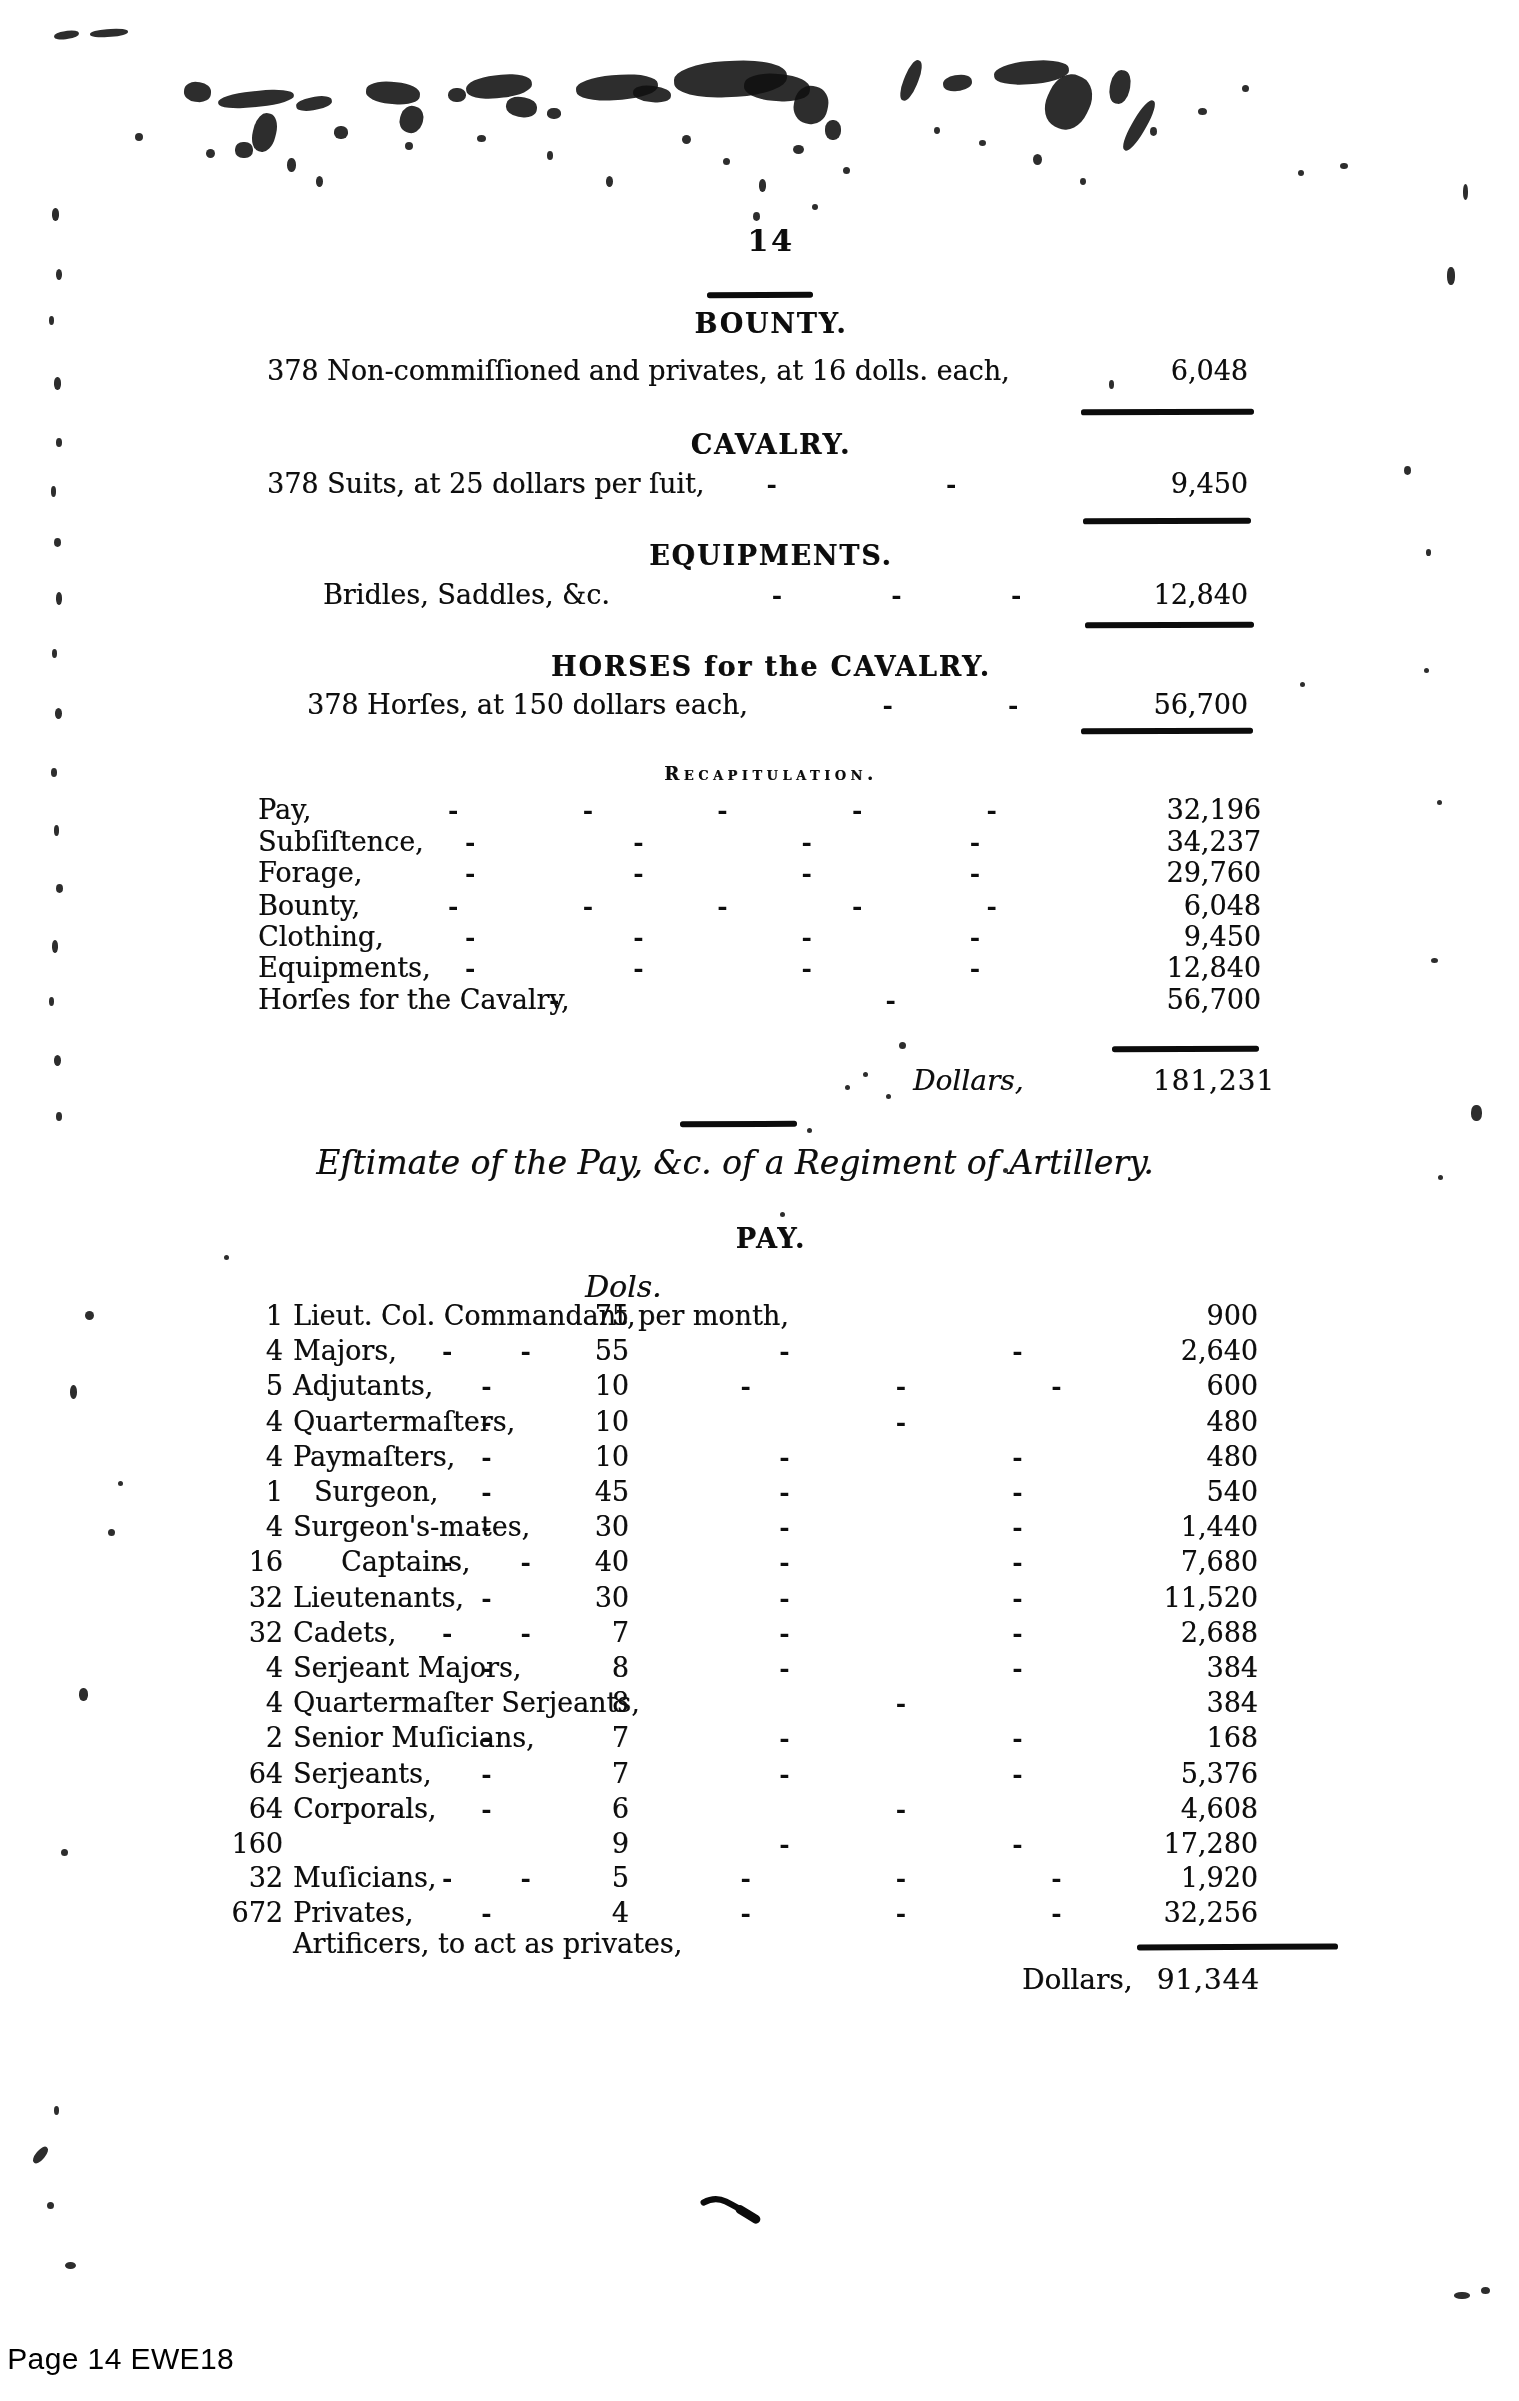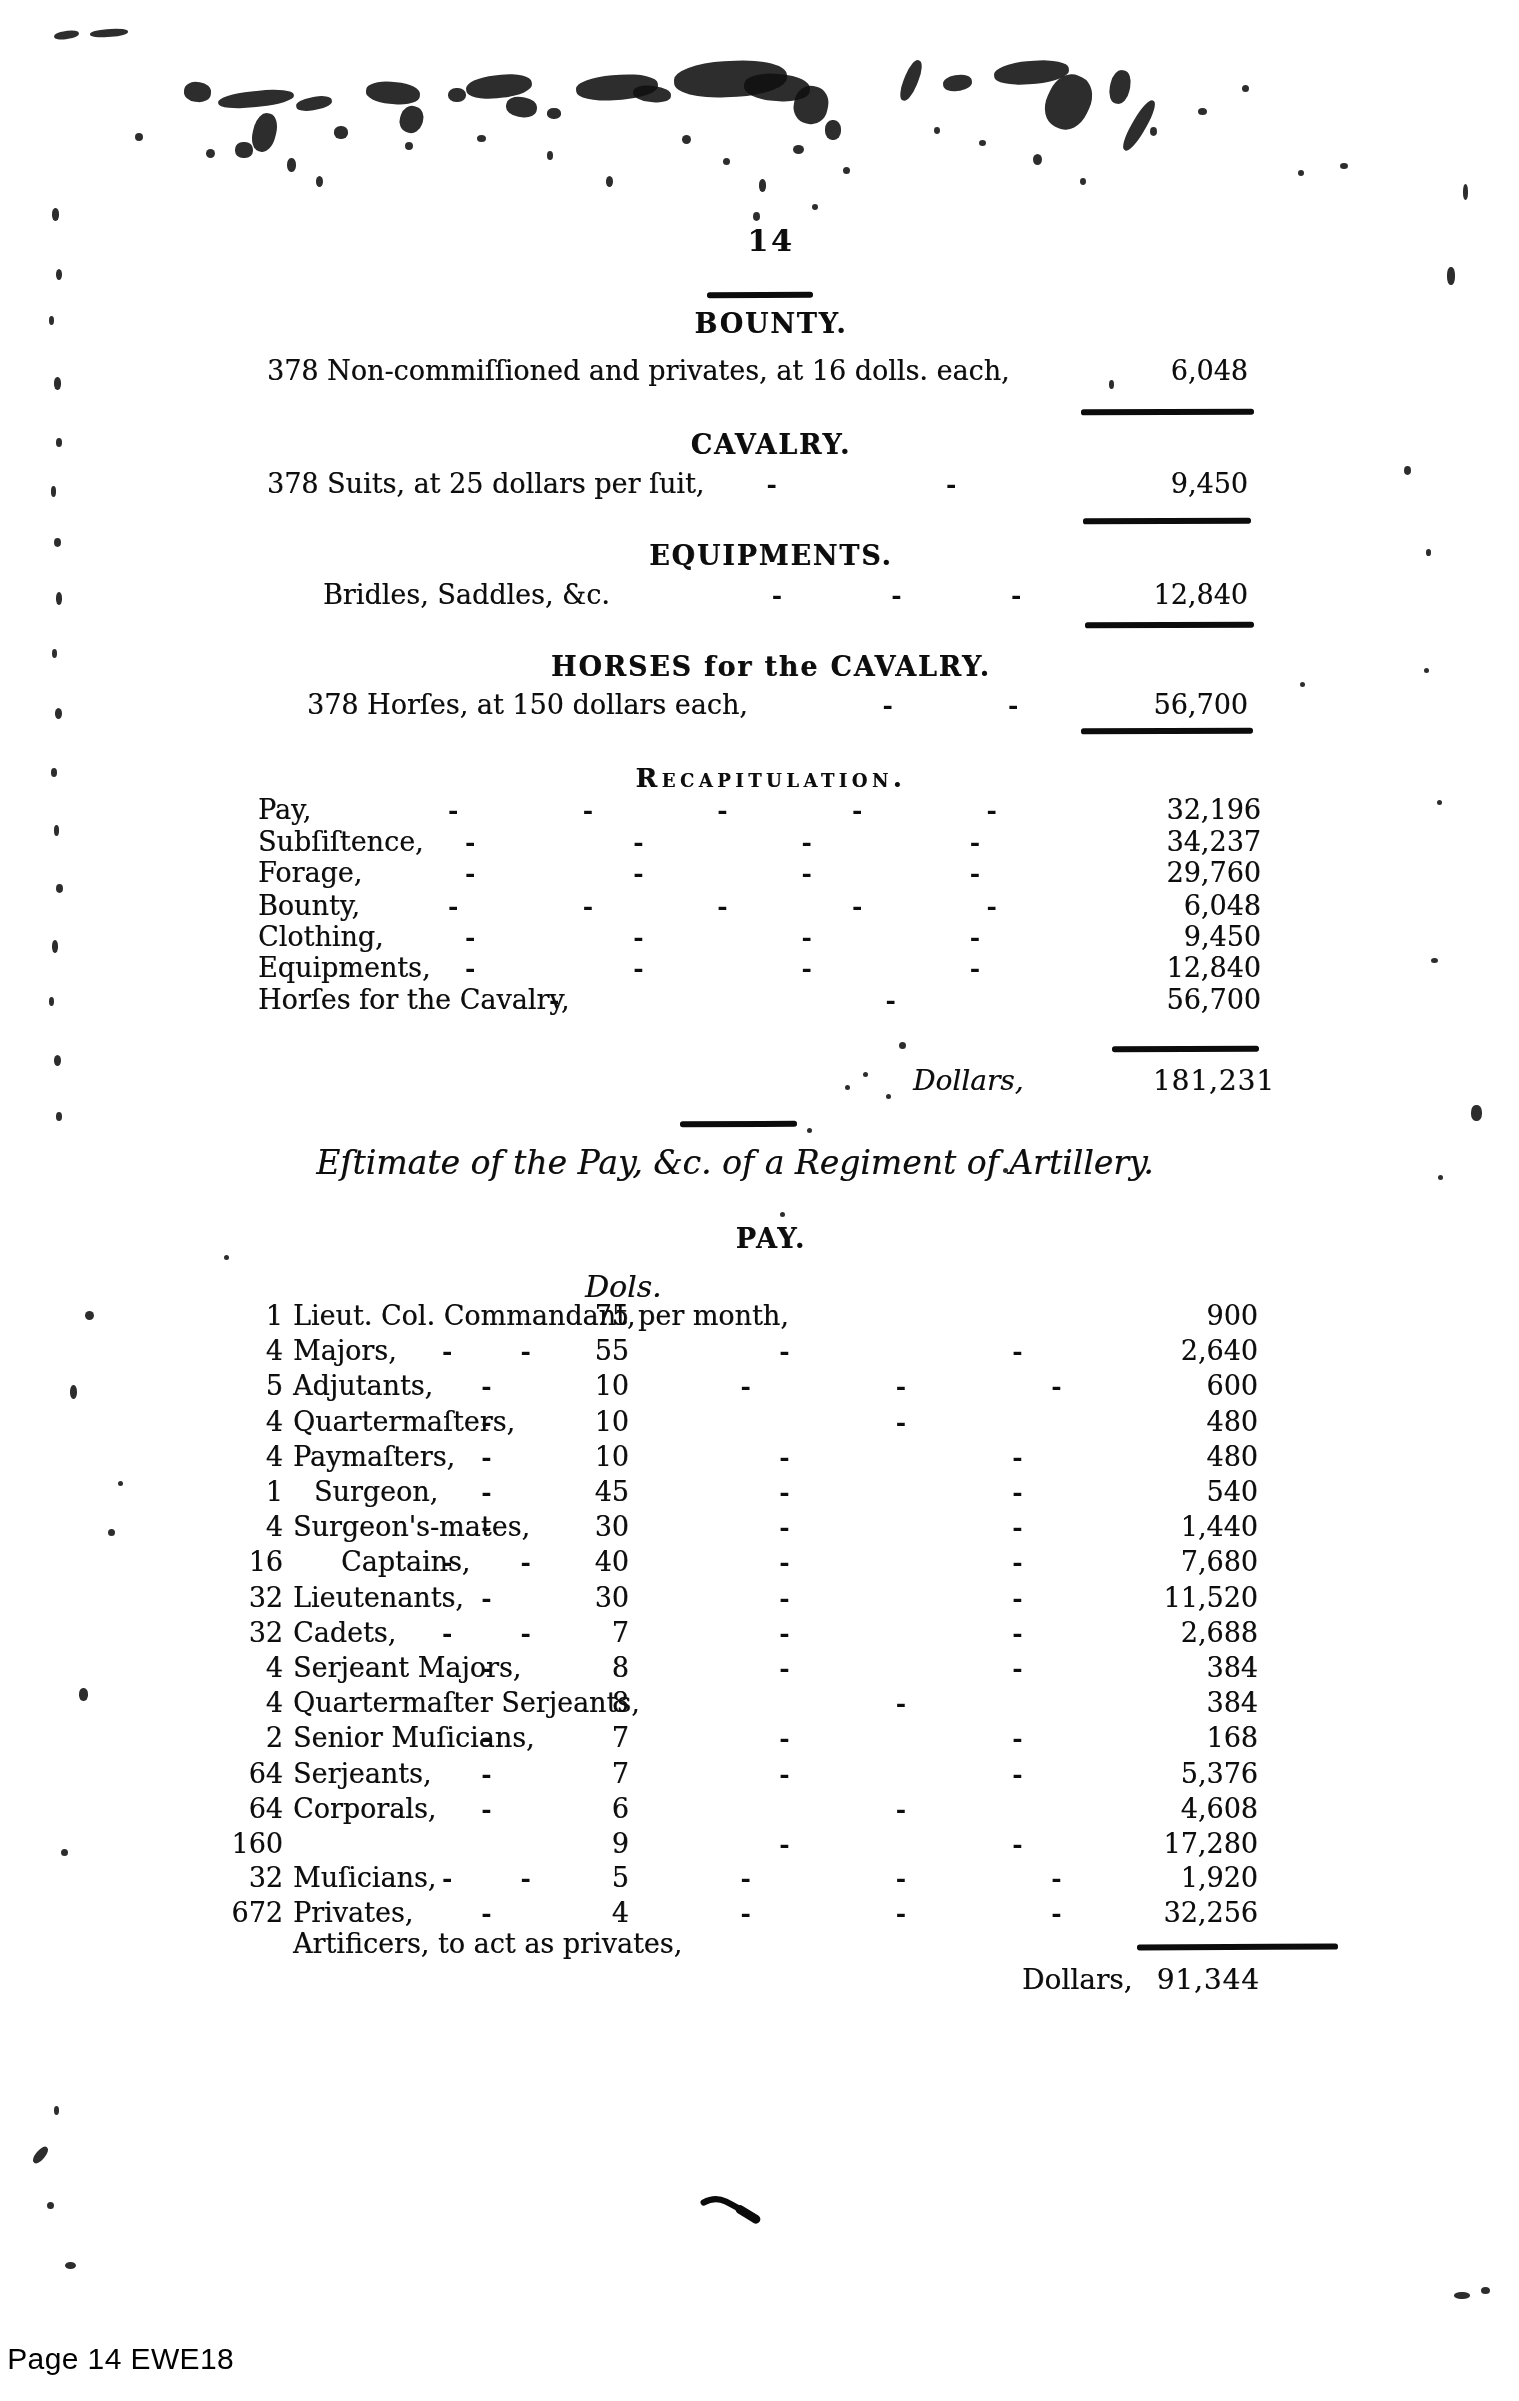--- a/index.html
+++ b/index.html
@@ -15,21 +15,21 @@
   .val { text-align:right; font-size:27px; }
   .rule { position:absolute; background:#0c0c0c; height:6.3px; border-radius:2.7px; transform:rotate(-0.25deg); }
   .dz { position:absolute; display:flex; justify-content:space-around; align-items:center; height:32px; }
   .dash { font-weight:700; font-size:25px; line-height:1; text-shadow:none; }
   .speck { position:absolute; background:#101010; opacity:0.88; }
   .italic { font-style:italic; }
   #footer {
     position:absolute; font-family:"Liberation Sans", sans-serif; font-size:30px;
     letter-spacing:0.4px; text-shadow:none; color:#000;
   }
-  #recap-heading { font-variant:small-caps; font-weight:700; letter-spacing:4.5px; font-size:26px; }
+  #recap-heading { font-variant:small-caps; font-weight:700; letter-spacing:4.5px; font-size:18px; }
   #artillery-title { font-size:33px; }
   #page-number { font-size:30px; font-weight:700; letter-spacing:2.7px; }
   .total-label { font-size:28px; }
   .total-val { font-size:28px; text-align:right; letter-spacing:0.9px; }
   svg.squiggle { position:absolute; }
 </style>
 </head>
 <body>
 
 <div id="page">

